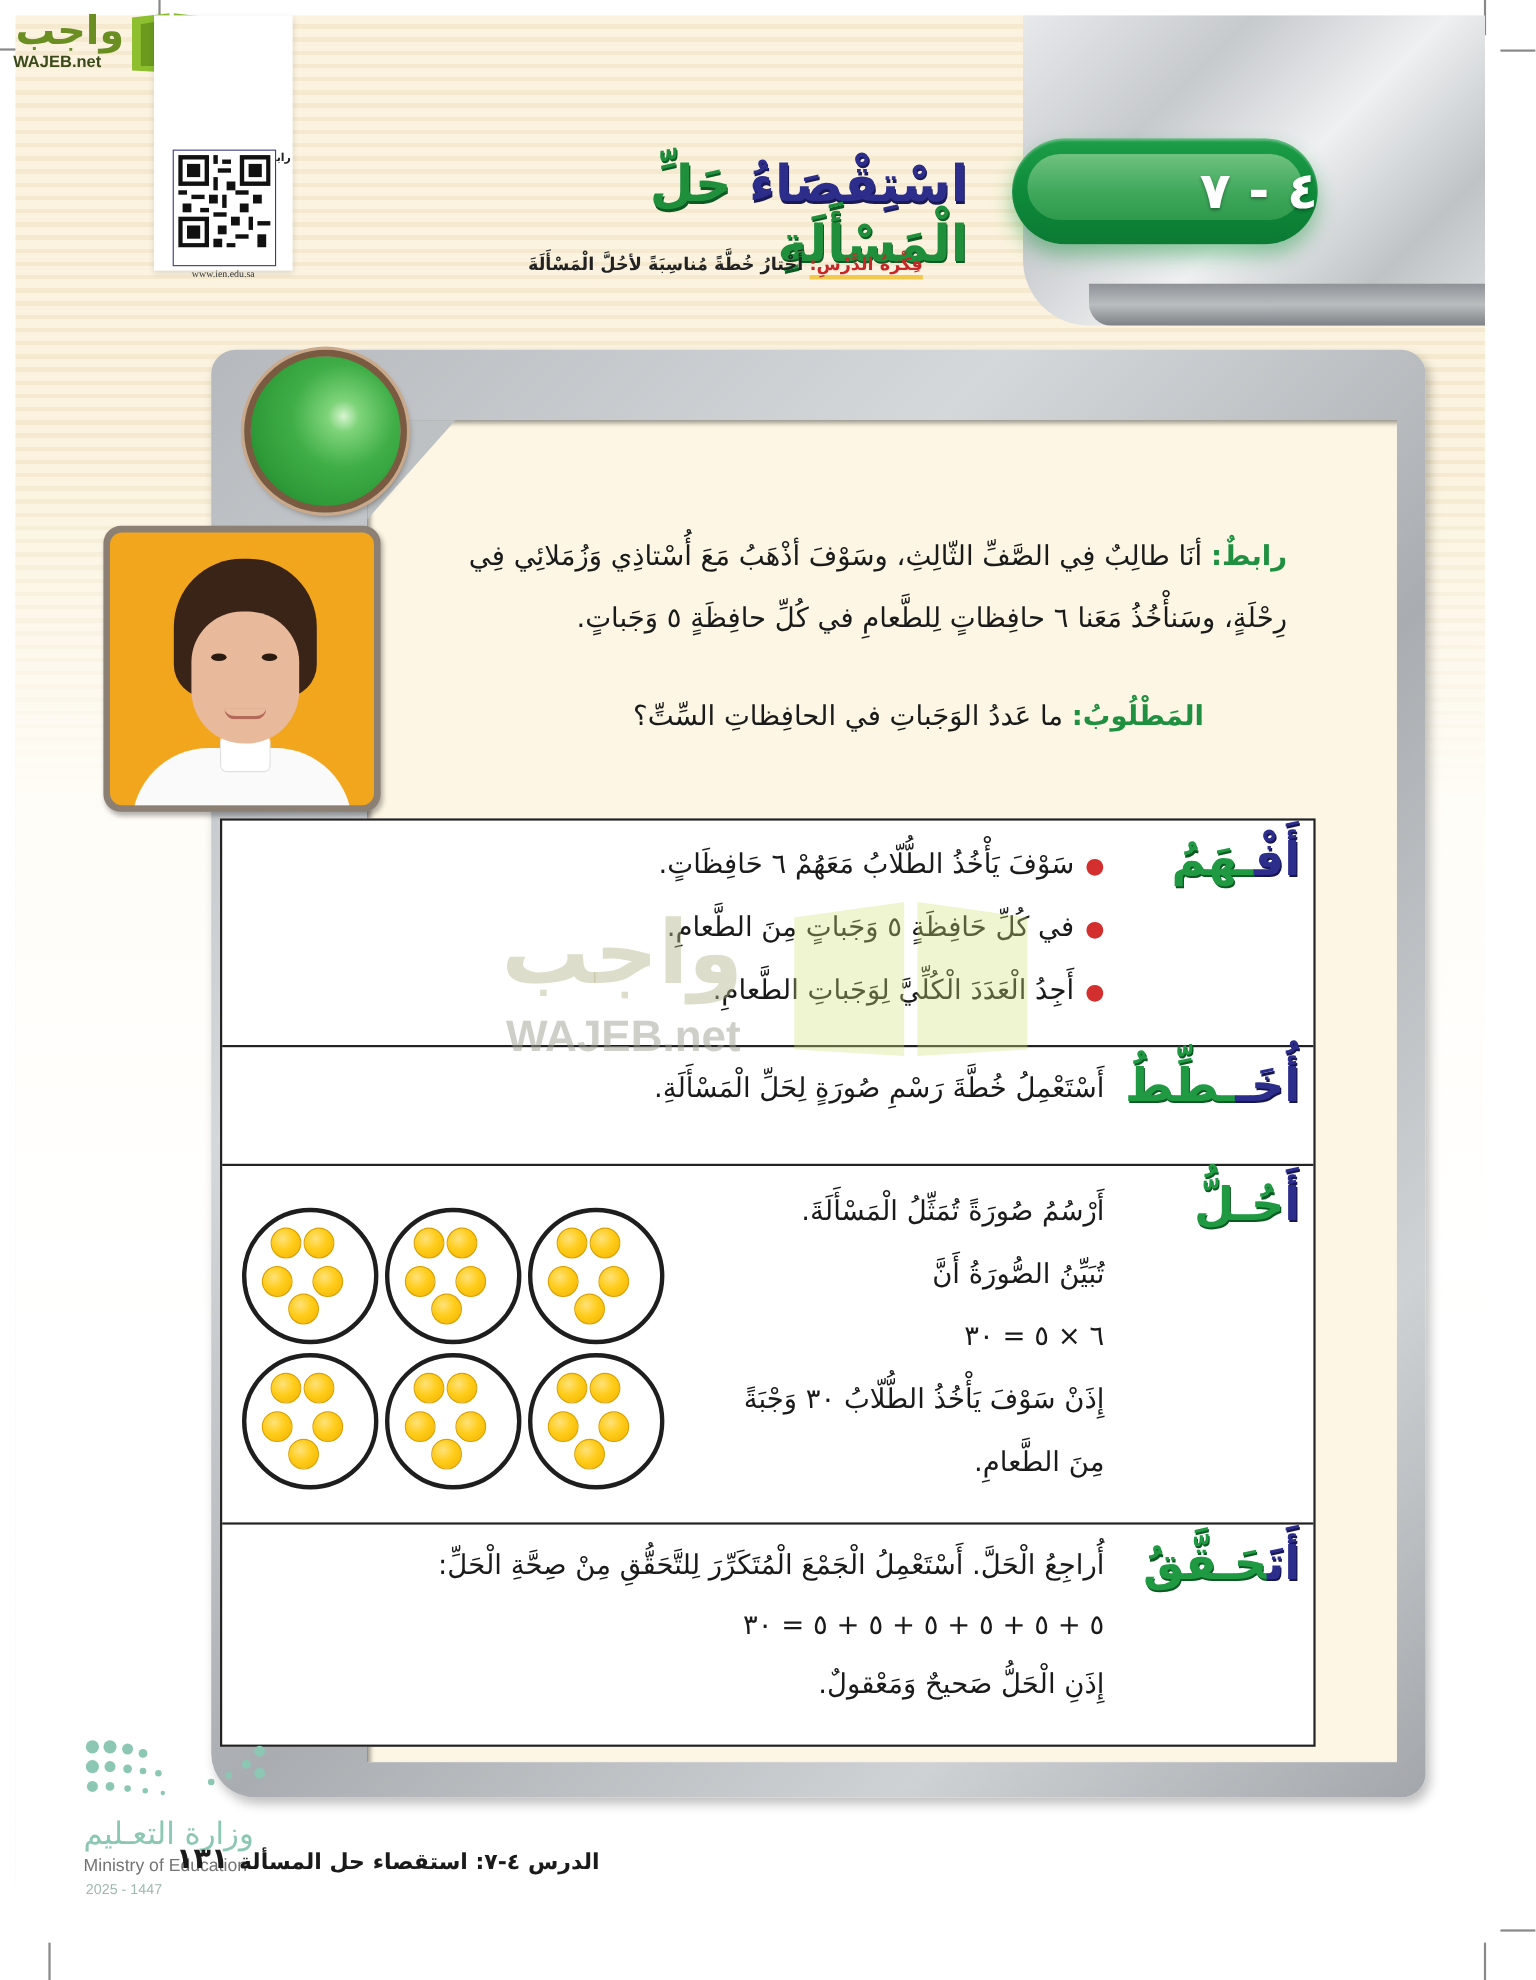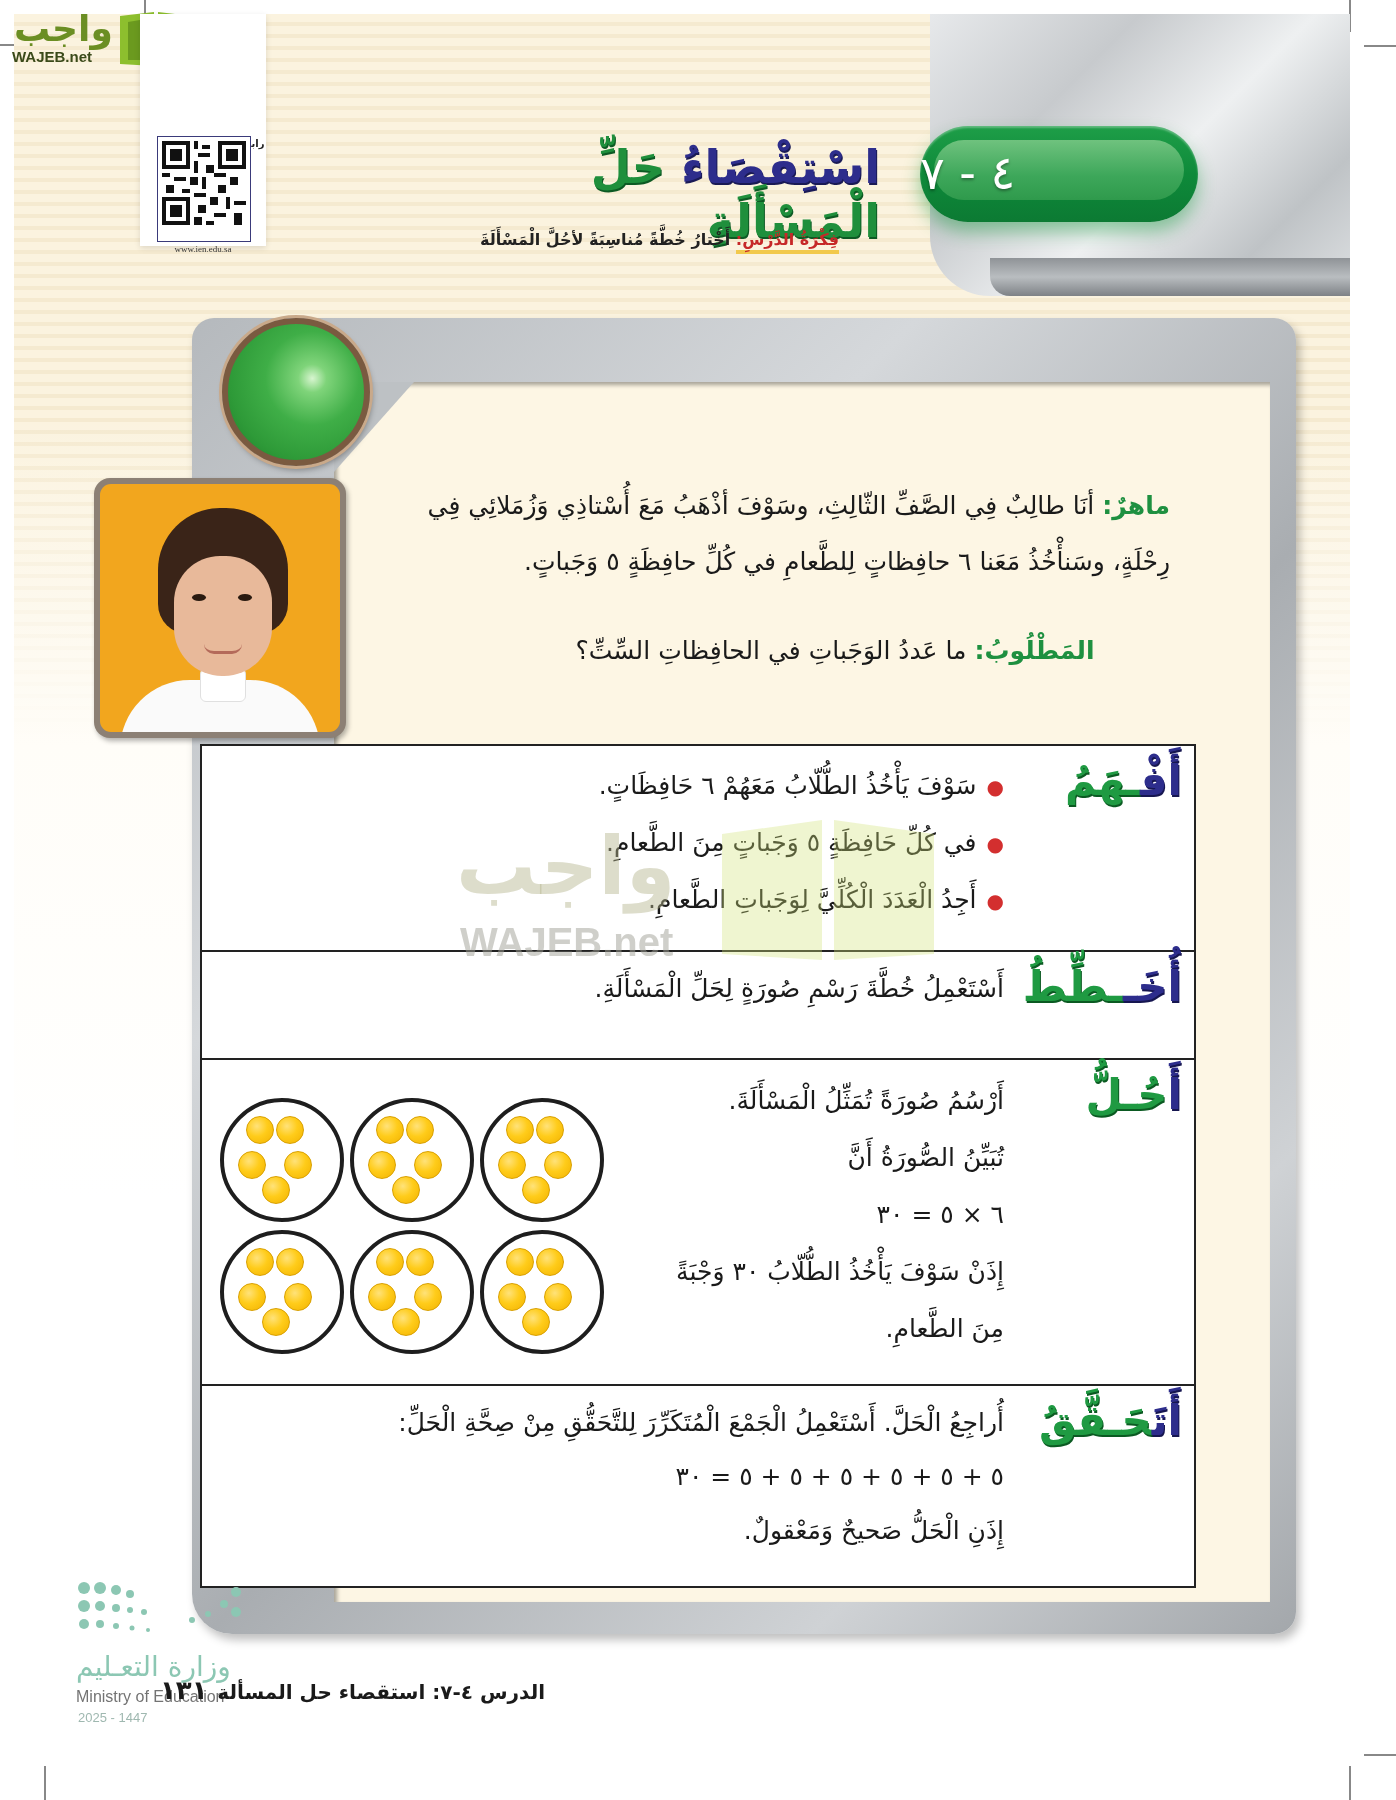--- a/index.html
+++ b/index.html
@@ -46,22 +46,22 @@
     position: absolute; left: 920px; top: 126px; width: 278px; height: 96px;
     border-radius: 48px;
     background: linear-gradient(180deg, #1e9e48 0%, #0e8a3a 50%, #0c7a33 100%);
     box-shadow: 0 10px 18px rgba(20,150,60,0.45), inset 0 2px 2px rgba(255,255,255,0.3);
   }
   .lesson-pill-inner {
     position: absolute; left: 14px; top: 14px; right: 14px; bottom: 22px; border-radius: 30px;
     background: linear-gradient(180deg, #6fc27e 0%, #3da75a 60%, #2f9a4c 100%);
   }
   .lesson-number {
-    position: absolute; left: 0; right: 0; top: 20px; text-align: left;
-    font-size: 46px; font-weight: normal; color: #fff; letter-spacing: 14px;
+    position: absolute; left: 0; right: 0; top: 20px; text-align: right;
+    font-size: 46px; font-weight: bold; color: #fff; letter-spacing: 14px;
     text-shadow: 0 2px 3px rgba(0,0,0,0.35); direction: rtl;
   }
 
   
   .lesson-title {
     position: absolute; left: 430px; top: 140px; width: 450px; text-align: right;
     font-size: 46px; font-weight: bold; color: #1f8f3c;
     text-shadow: 1px 2px 0 #0d5a24;
   }
   .lesson-title .blue { color: #2d2d8c; text-shadow: 1px 2px 0 #1a1a55; }
@@ -255,21 +255,21 @@
     <div class="hair"></div>
     <div class="face"></div>
     <div class="eye" style="left:92px;"></div>
     <div class="eye" style="left:138px;"></div>
     <div class="smile"></div>
   </div>
 </div>
 
 <div class="story">
   <div>
-    <span class="speaker">ماهرٌ:</span>
+    <span class="speaker">رابطٌ:</span>
     <span>أنَا طالِبٌ فِي الصَّفِّ الثّالِثِ، وسَوْفَ أذْهَبُ مَعَ أُسْتاذِي وَزُمَلائِي فِي</span>
   </div>
   <div>رِحْلَةٍ، وسَنأْخُذُ مَعَنا ٦ حافِظاتٍ لِلطَّعامِ في كُلِّ حافِظَةٍ ٥ وَجَباتٍ.</div>
 </div>
 <div class="required">
   <span class="speaker">المَطْلُوبُ:</span>
   <span>ما عَددُ الوَجَباتِ في الحافِظاتِ السِّتِّ؟</span>
 </div>
 
 <div class="steps">

